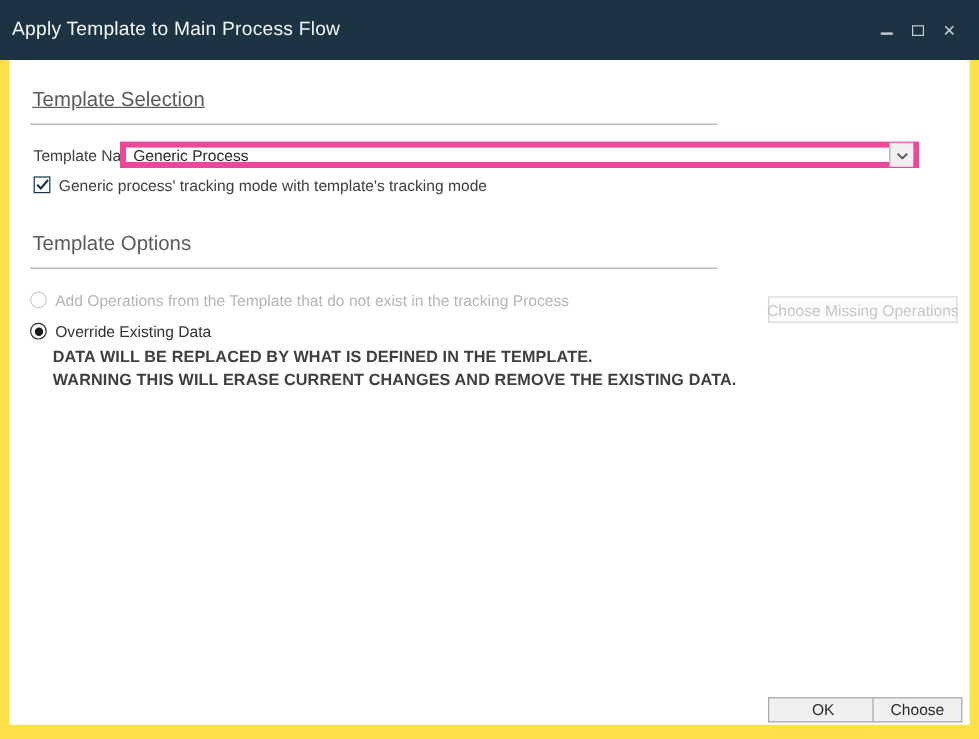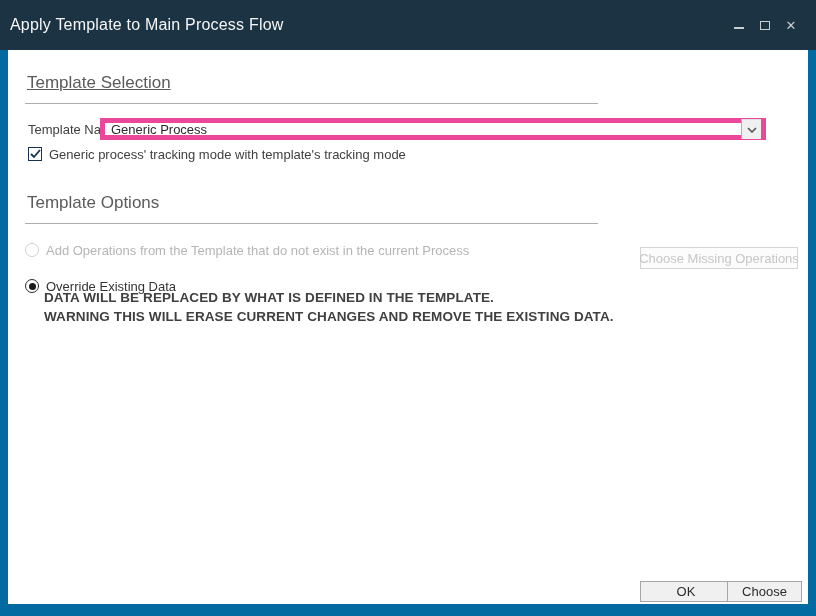--- a/index.html
+++ b/index.html
@@ -7,21 +7,21 @@
   body {
     font-family: "Liberation Sans", sans-serif;
     background: #1c3343;
     position: relative;
     overflow: hidden;
   }
   #window {
     position: absolute;
     left: 0; top: 0;
     width: 816px; height: 616px;
-    background: #0369a1;
+    background: #fde047;
   }
   
   #titlebar {
     position: absolute;
     left: 0; top: 0;
     width: 816px; height: 50px;
     background: #1c3343;
     display: flex;
     align-items: center;
   }
@@ -154,21 +154,21 @@
   }
   
   .radio-row {
     position: absolute;
     left: 17px;
     display: flex;
     align-items: center;
     height: 16px;
   }
   #radio-add-row { top: 192px; }
-  #radio-override-row { top: 218px; margin-top: 10px; }
+  #radio-override-row { top: 218px; }
   .radio-circle {
     width: 14px; height: 14px;
     border-radius: 50%;
     background: #ffffff;
     margin-right: 7px;
     display: flex;
     align-items: center;
     justify-content: center;
   }
   .radio-disabled { border: 1px solid #cfcfcf; }
@@ -268,21 +268,21 @@
         </svg>
       </div>
       <span id="tracking-label">Generic process' tracking mode with template's tracking mode</span>
     </div>
 
     <div id="heading-options" class="section-heading">Template Options</div>
     <div id="sep-options" class="separator"></div>
 
     <div id="radio-add-row" class="radio-row">
       <div class="radio-circle radio-disabled"></div>
-      <span class="radio-label label-disabled">Add Operations from the Template that do not exist in the current Process</span>
+      <span class="radio-label label-disabled">Add Operations from the Template that do not exist in the tracking Process</span>
     </div>
 
     <button id="choose-missing-btn" disabled="">Choose Missing Operations</button>
 
     <div id="radio-override-row" class="radio-row">
       <div class="radio-circle radio-selected">
         <div class="radio-dot"></div>
       </div>
       <span class="radio-label label-enabled">Override Existing Data</span>
     </div>

